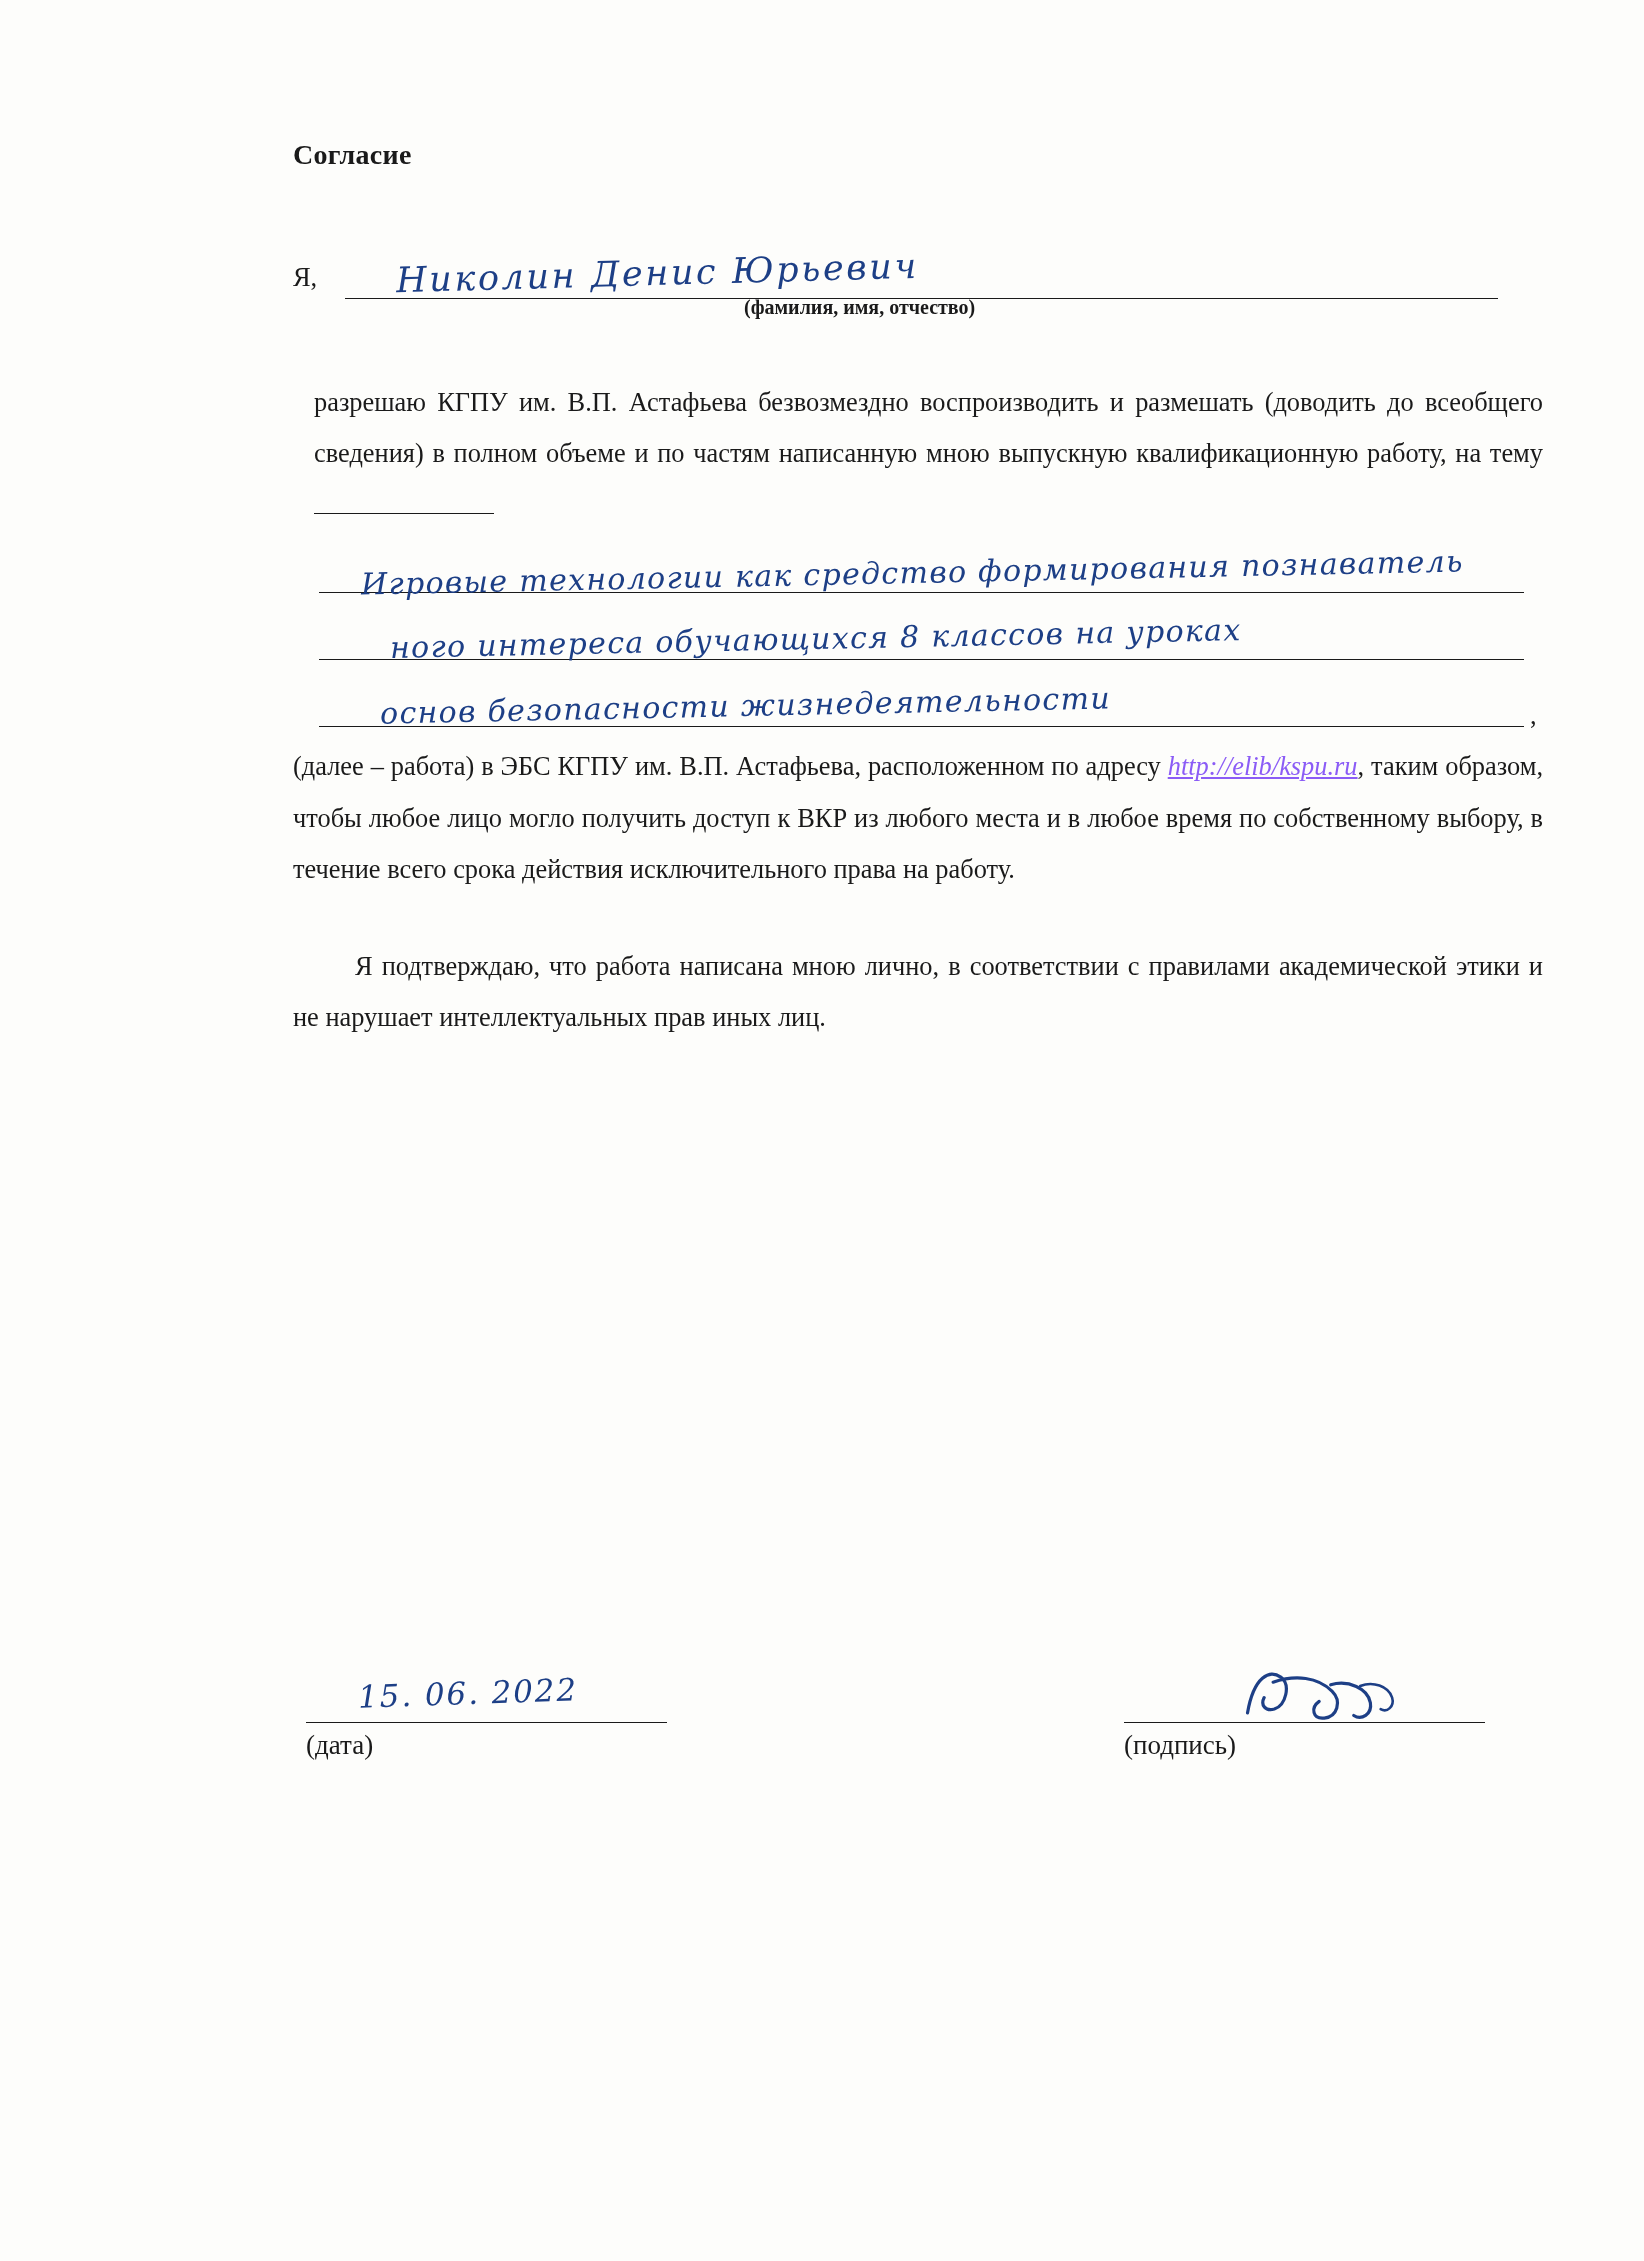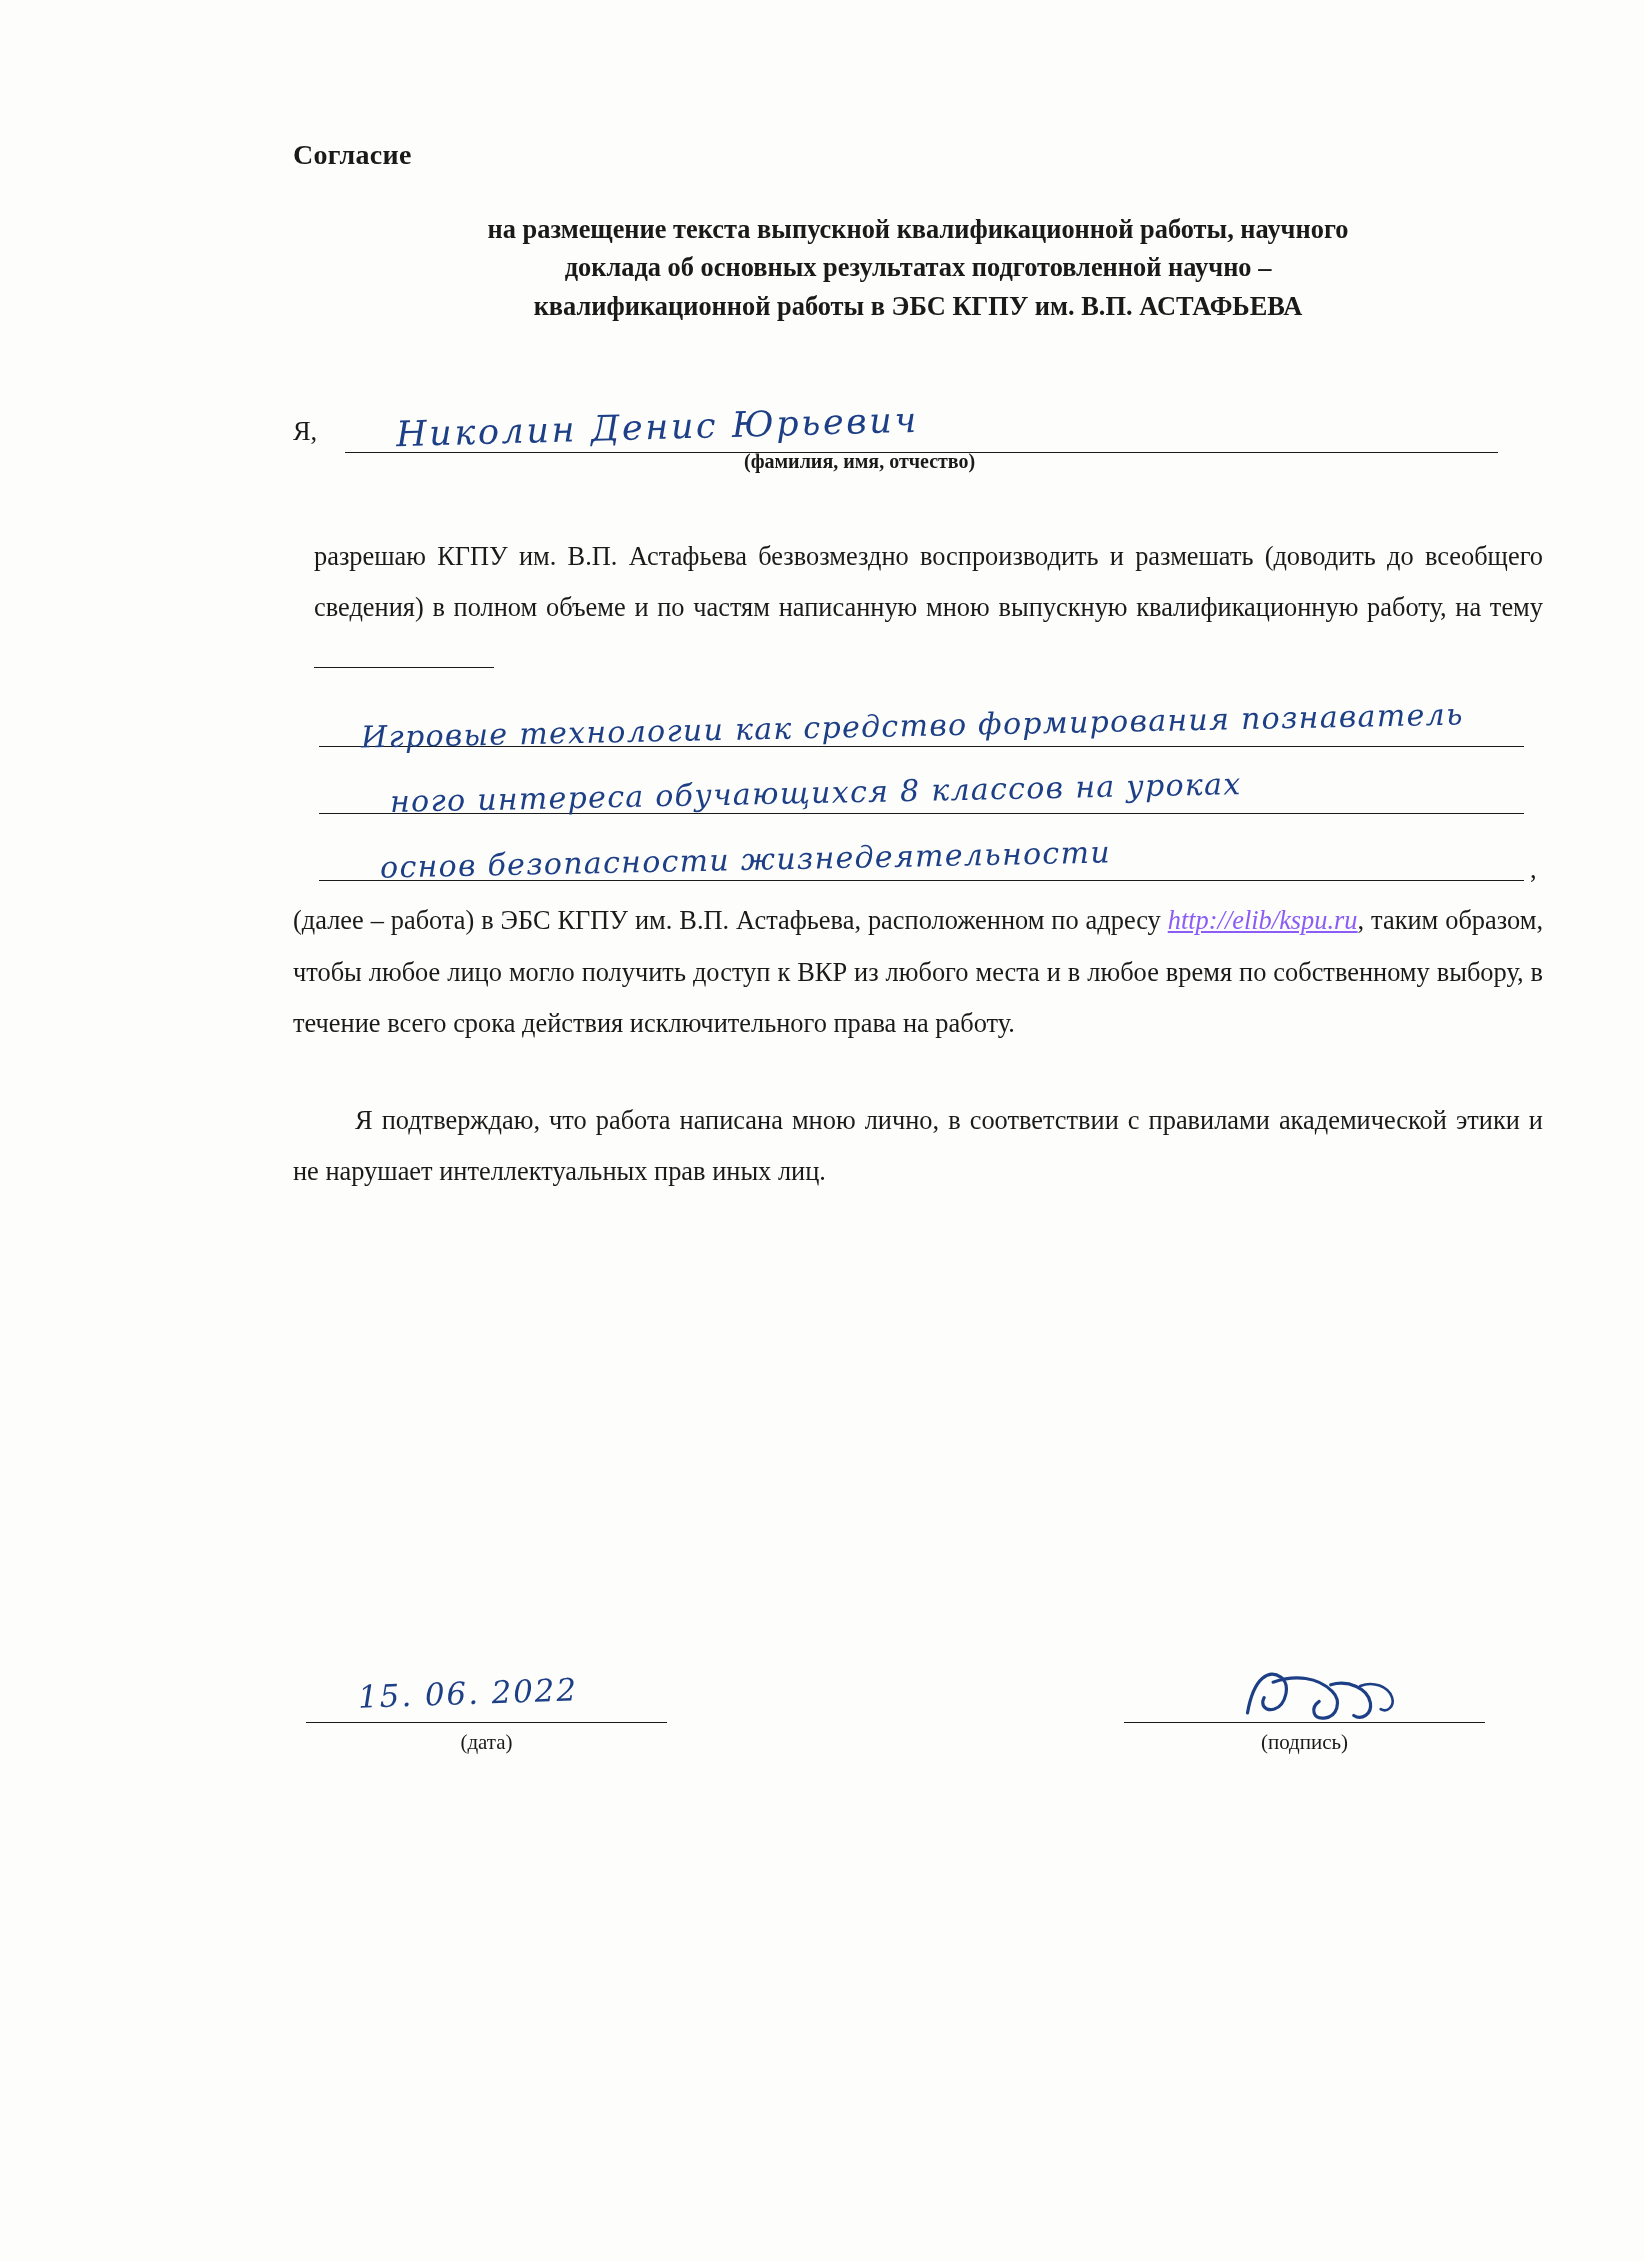--- a/index.html
+++ b/index.html
@@ -161,22 +161,22 @@
     top: 53px;
     left: 0;
     width: 361px;
     border-bottom: 1.3px solid #1a1a1a;
   }
   .sign-caption {
     position: absolute;
     top: 61px;
     left: 0;
     width: 361px;
-    text-align: center;
-    font-size: 21px;
+    text-align: left;
+    font-size: 27px;
   }
   .date-hand {
     position: absolute;
     left: 52px;
     top: 6.4px;
     font-family: "DejaVu Serif", serif;
     font-style: italic;
     color: #1d3f86;
     font-size: 31px;
     letter-spacing: 1.9px;
@@ -192,25 +192,20 @@
 </style>
 </head>
 <body>
 
 <div class="page">
 
   <div class="content">
 
     <h1 class="doc-title">Согласие</h1>
 
-    <div class="doc-subtitle">
-      <div>на размещение текста выпускной квалификационной работы, научного</div>
-      <div>доклада об основных результатах подготовленной научно –</div>
-      <div>квалификационной работы в ЭБС КГПУ им. В.П. АСТАФЬЕВА</div>
-    </div>
 
     <div class="name-block">
       <span class="ya-label">Я,</span>
       <div class="name-rule"></div>
       <span class="name-hand handwriting">Николин Денис Юрьевич</span>
       <span class="name-caption">(фамилия, имя, отчество)</span>
     </div>
 
     <p class="para first">
       <span>разрешаю КГПУ им. В.П. Астафьева безвозмездно воспроизводить и размешать (доводить до всеобщего сведения) в полном объеме и по частям написанную мною выпускную квалификационную работу, на тему</span><span class="rule-inline" style="width:180px"></span>

